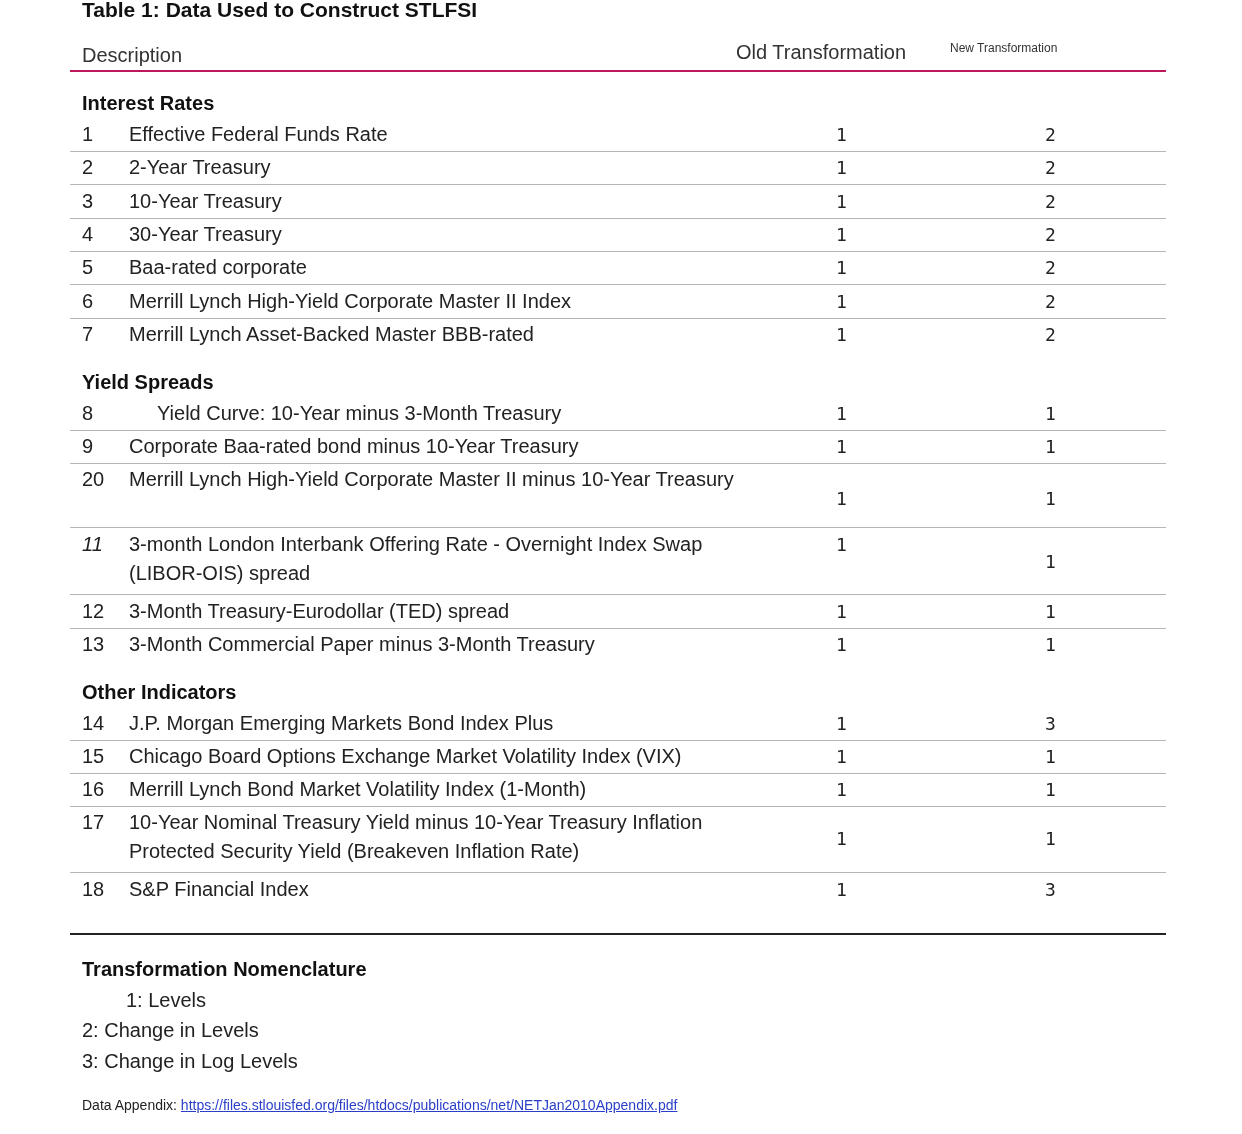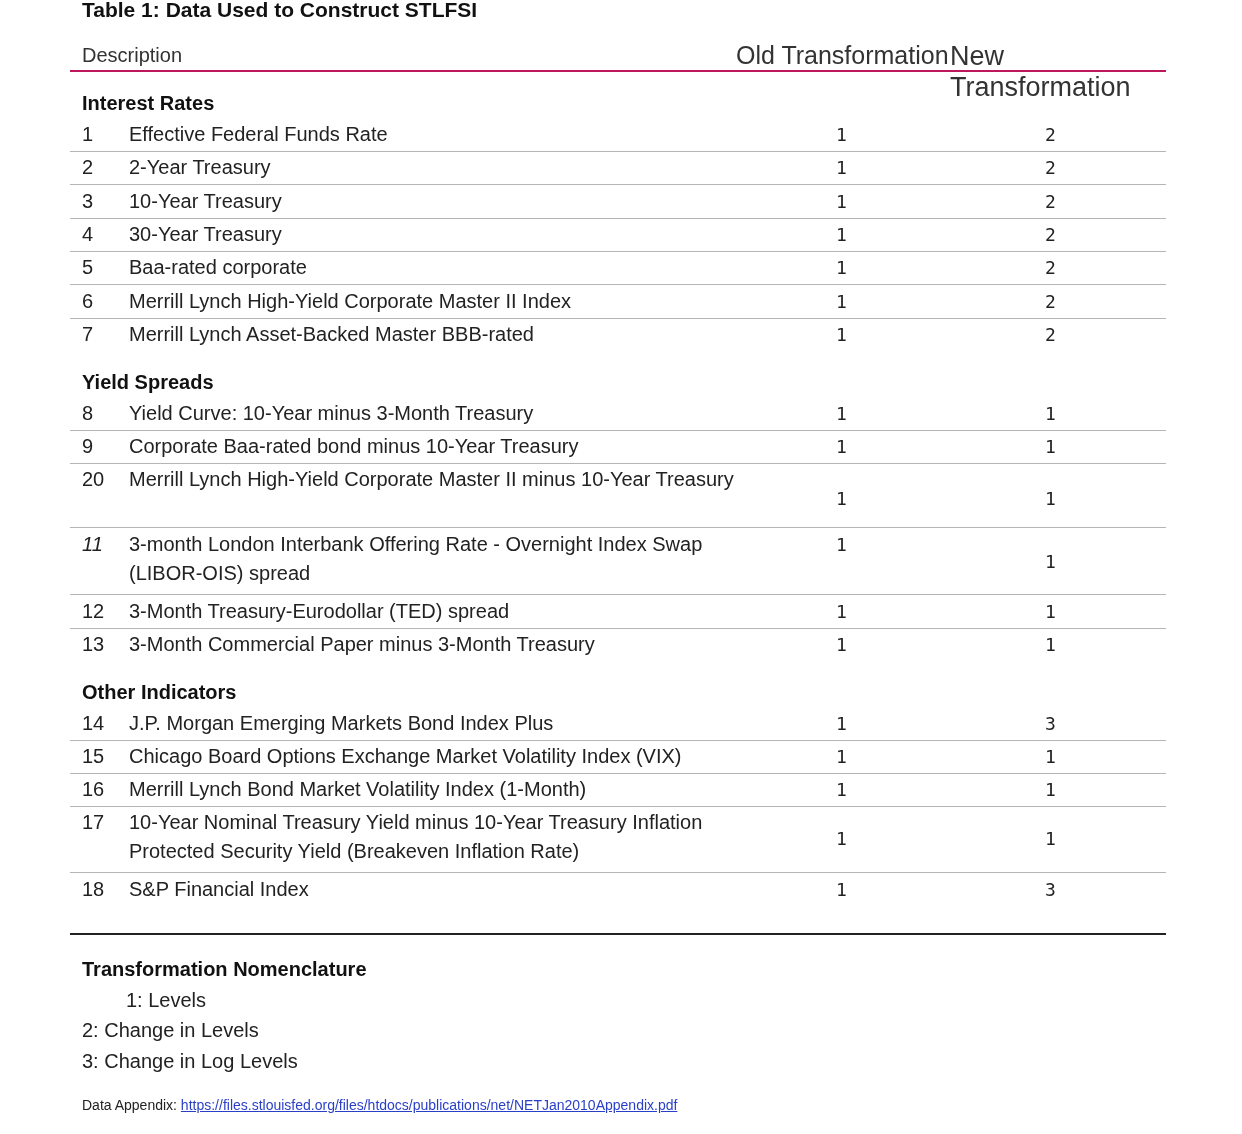--- a/index.html
+++ b/index.html
@@ -1,22 +1,22 @@
 <!DOCTYPE html>
 <html><head>
 <meta charset="utf-8">
 <style>
   html, body { margin: 0; padding: 0; background: #ffffff; }
   body { width: 1242px; height: 1134px; position: relative; overflow: hidden;
          font-family: "Liberation Sans", sans-serif; color: #1e1e1e; }
   .title { position: absolute; left: 82px; top: -2px; font-size: 21px; font-weight: bold; color: #111; }
   .hdr { position: absolute; top: 40px; left: 70px; width: 1096px; height: 30px; border-bottom: 2px solid #be185d; }
   .hdr .desc { position: absolute; left: 12px; top: 4px; font-size: 20px; color: #333; }
-  .hdr .old { position: absolute; left: 666px; top: 1px; font-size: 25px; color: #333; }
-  .hdr .new { position: absolute; left: 880px; top: 1px; font-size: 27px; color: #333; }
+  .hdr .old { position: absolute; left: 666px; top: 1px; font-size: 20px; color: #333; }
+  .hdr .new { position: absolute; left: 880px; top: 1px; font-size: 12px; color: #333; }
   .section { position: absolute; left: 82px; font-size: 20px; font-weight: bold; color: #111; }
   .row { position: absolute; left: 70px; width: 1096px; font-size: 20px; color: #222; }
   .row.line { border-bottom: 1.5px solid #b5b5b5; }
   .row .num { position: absolute; left: 12px; width: 34px; text-align: left; }
   .row .lbl { position: absolute; left: 59px; width: 640px; line-height: 29px; }
   .row .old { position: absolute; left: 766px; font-family: "DejaVu Sans Mono", monospace; font-size: 18px; }
   .row .new { position: absolute; left: 975px; font-family: "DejaVu Sans Mono", monospace; font-size: 18px; }
   .bottom-rule { position: absolute; left: 70px; top: 933px; width: 1096px; border-bottom: 2px solid #222; }
   .nom-title { position: absolute; left: 82px; top: 958px; font-size: 20px; font-weight: bold; color: #111; }
   .nom-item { position: absolute; left: 82px; font-size: 20px; color: #222; }
@@ -74,21 +74,21 @@
     </div>
     <div class="row" style="top: 320px; height: 31px;">
       <span class="num" style="top: 0px; line-height: 29px;">7</span>
       <span class="lbl" style="top: 0px;">Merrill Lynch Asset-Backed Master BBB-rated</span>
       <span class="old" style="top: 4px;">1</span>
       <span class="new" style="top: 4px;">2</span>
     </div>
     <div class="section" style="top: 371px;">Yield Spreads</div>
     <div class="row line" style="top: 399px; height: 31px;">
       <span class="num" style="top: 0px; line-height: 29px;">8</span>
-      <span class="lbl" style="top: 0px;">Yield Curve: 10-Year minus 3-Month Treasury</span>
+      <span class="lbl" style="top: 0px; margin-left: 28px;">Yield Curve: 10-Year minus 3-Month Treasury</span>
       <span class="old" style="top: 4px;">1</span>
       <span class="new" style="top: 4px;">1</span>
     </div>
     <div class="row line" style="top: 432px; height: 31px;">
       <span class="num" style="top: 0px; line-height: 29px;">9</span>
       <span class="lbl" style="top: 0px;">Corporate Baa-rated bond minus 10-Year Treasury</span>
       <span class="old" style="top: 4px;">1</span>
       <span class="new" style="top: 4px;">1</span>
     </div>
     <div class="row line" style="top: 465px; height: 62px;">

